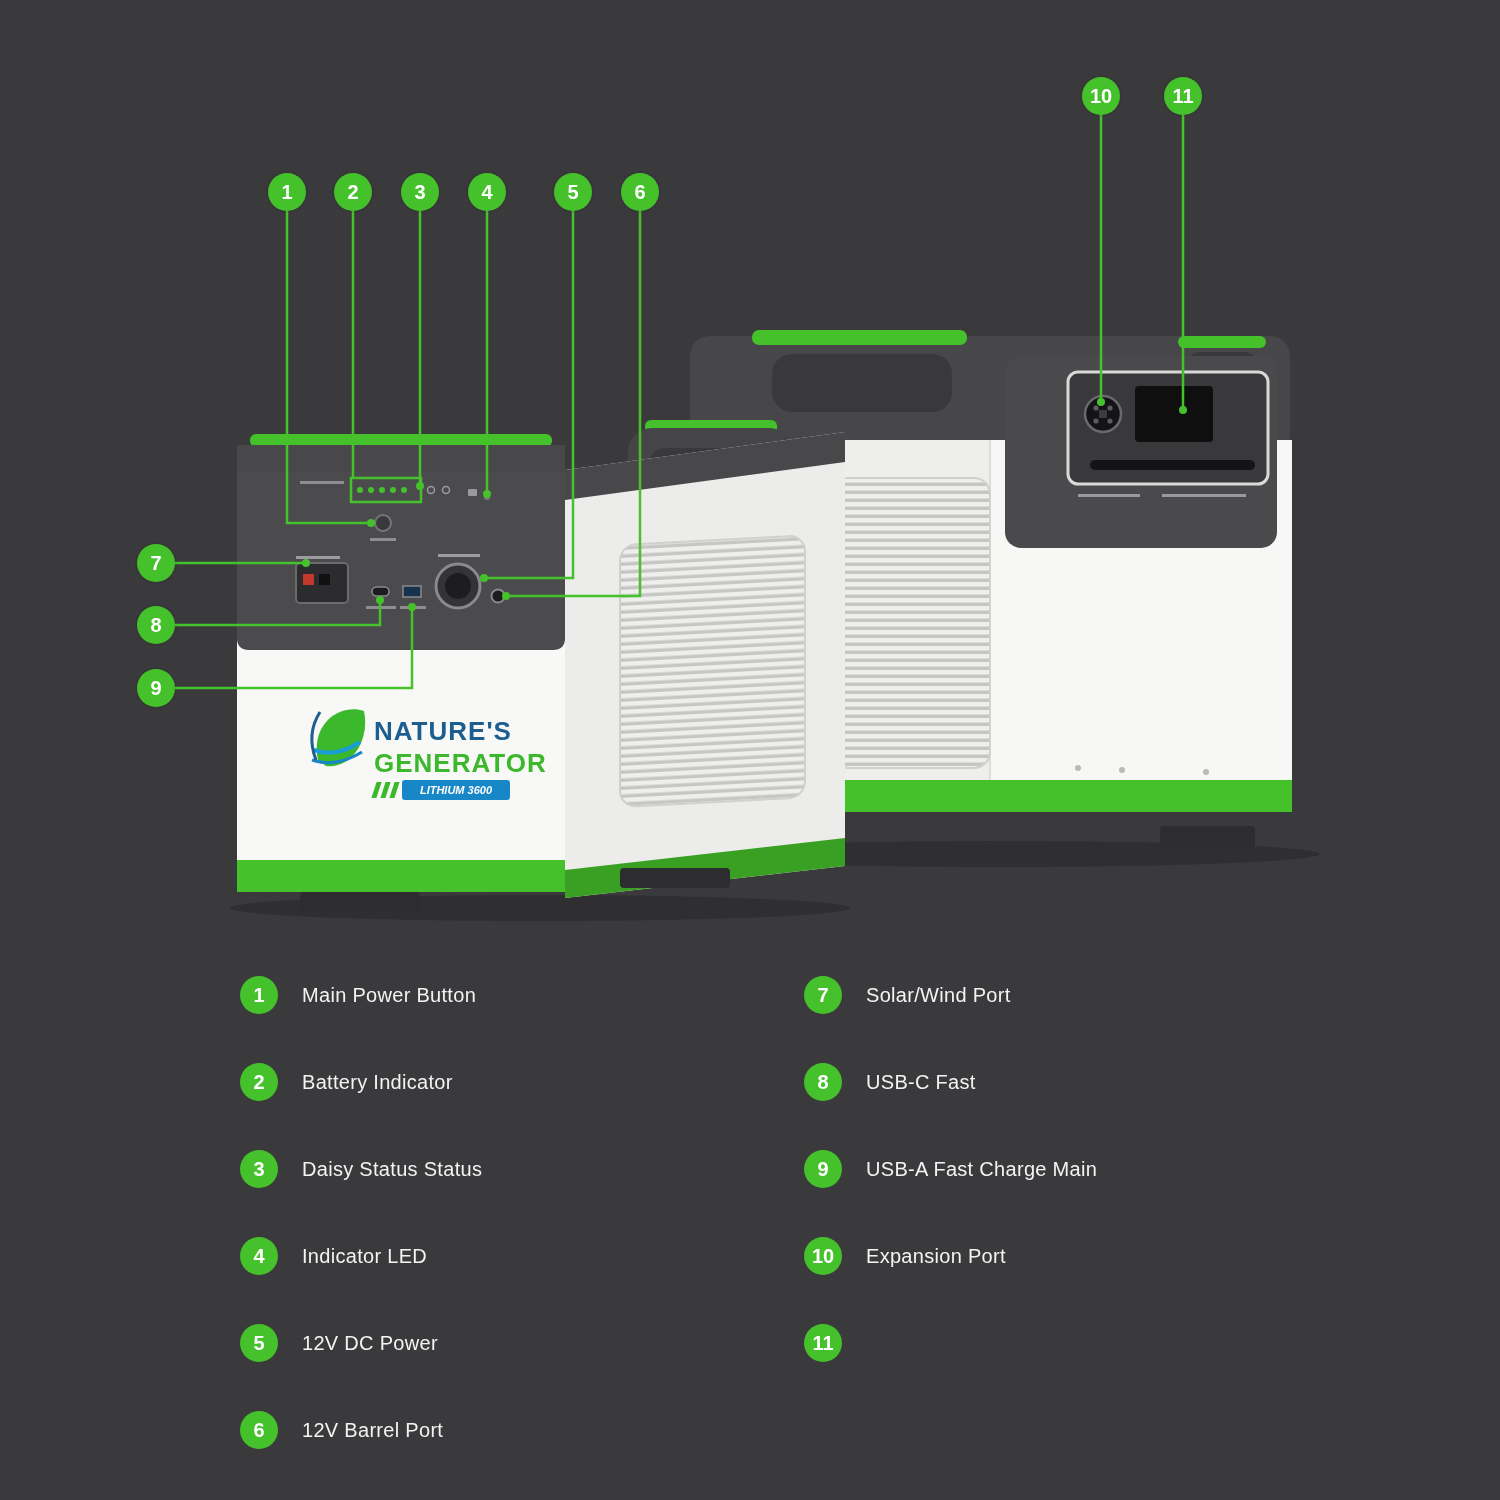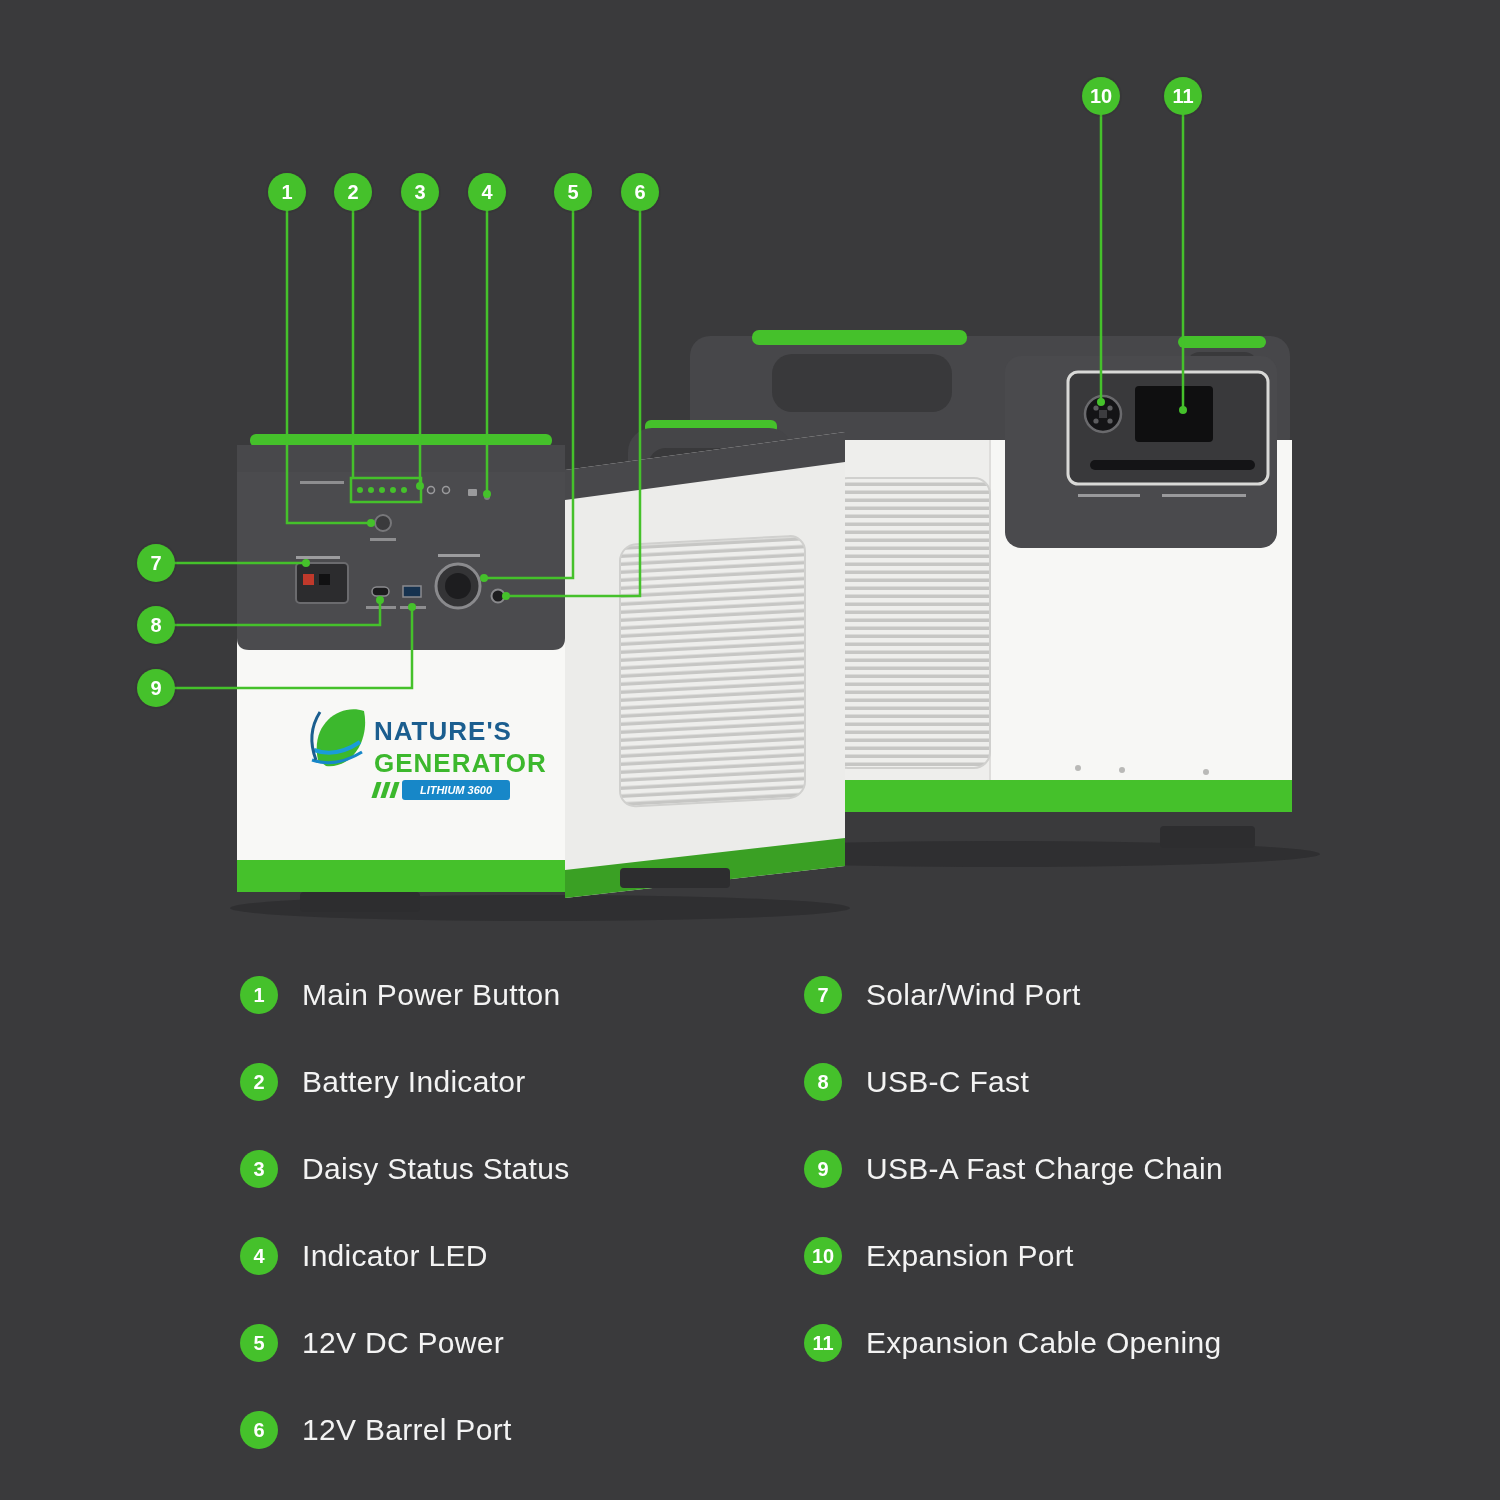--- a/index.html
+++ b/index.html
@@ -17,21 +17,21 @@
     display:flex;align-items:center;justify-content:center;
     box-shadow:0 0 0 2px rgba(0,0,0,0.05);
   }
   .legend-col{position:absolute;display:flex;flex-direction:column;gap:49px;}
   .legend-row{display:flex;align-items:center;gap:24px;height:38px;}
   .legend-num{
     width:38px;height:38px;border-radius:50%;background:#45c12b;color:#fff;
     font-weight:bold;font-size:20px;display:flex;align-items:center;justify-content:center;
     flex:0 0 38px;
   }
-  .legend-label{color:#f3f3f3;font-size:30px;letter-spacing:0.3px;white-space:nowrap;}
+  .legend-label{color:#f3f3f3;font-size:20px;letter-spacing:0.3px;white-space:nowrap;}
 </style>
 </head>
 <body>
 
 <div class="stage">
 
   <svg class="diagram-svg" width="1500" height="940" viewBox="0 0 1500 940">
     <defs>
       <pattern id="vent" width="12" height="8" patternUnits="userSpaceOnUse">
         <rect width="12" height="8" fill="#eeeeec"></rect>
@@ -253,25 +253,24 @@
     <div class="legend-row">
       <div class="legend-num">7</div>
       <div class="legend-label">Solar/Wind Port</div>
     </div>
     <div class="legend-row">
       <div class="legend-num">8</div>
       <div class="legend-label">USB-C Fast</div>
     </div>
     <div class="legend-row">
       <div class="legend-num">9</div>
-      <div class="legend-label">USB-A Fast Charge Chain</div>
+      <div class="legend-label">USB-A Fast Charge Main</div>
     </div>
     <div class="legend-row">
       <div class="legend-num">10</div>
       <div class="legend-label">Expansion Port</div>
     </div>
     <div class="legend-row">
       <div class="legend-num">11</div>
-      <div class="legend-label">Expansion Cable Opening</div>
     </div>
   </div>
 
 </div>
 
 </body></html>

